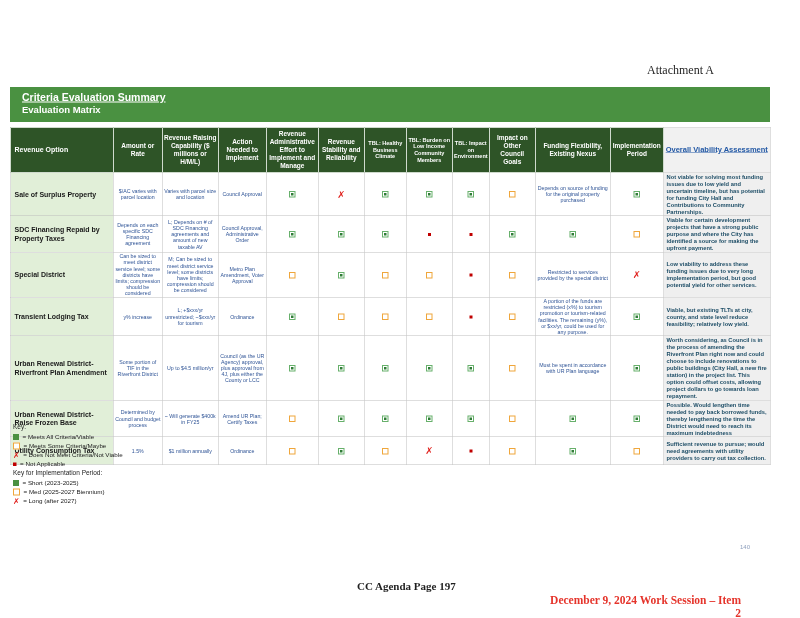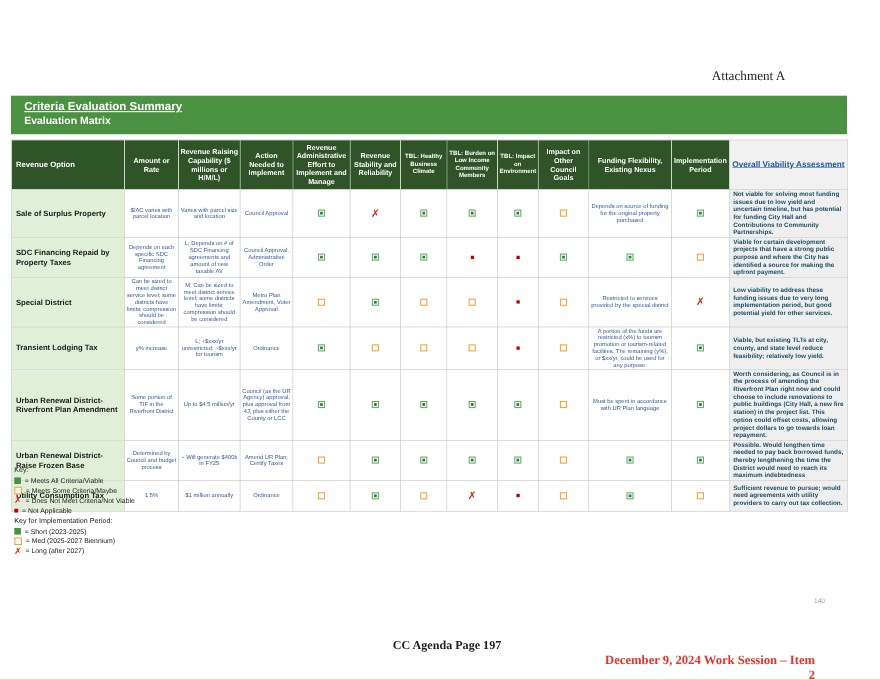--- a/index.html
+++ b/index.html
@@ -1,16 +1,16 @@
 <!DOCTYPE html>
 <html><head>
 <meta charset="utf-8">
 <style>
   html,body{margin:0;padding:0;background:#ffffff;}
-  .viewport{position:relative;width:800px;height:618px;overflow:hidden;background:#84cc16;}
+  .viewport{position:relative;width:800px;height:618px;overflow:hidden;background:#7f1d1d;}
   .page{position:absolute;left:0;top:0;width:1600px;height:1236px;transform:scale(0.5);transform-origin:0 0;
         font-family:"Liberation Sans",sans-serif;color:#1a1a1a;background:#fff;}
 
   .attachment{position:absolute;left:1294px;top:126px;width:300px;font-family:"Liberation Serif",serif;
               font-size:24px;color:#1f1f1f;}
 
   .title-bar{position:absolute;left:20px;top:174px;width:1520px;height:70px;background:#4a9141;
              color:#fff;box-sizing:border-box;padding:8px 0 0 24px;}
   .title-bar .h1{font-size:21px;font-weight:700;text-decoration:underline;}
   .title-bar .h2{font-size:19px;font-weight:700;margin-top:3px;}

